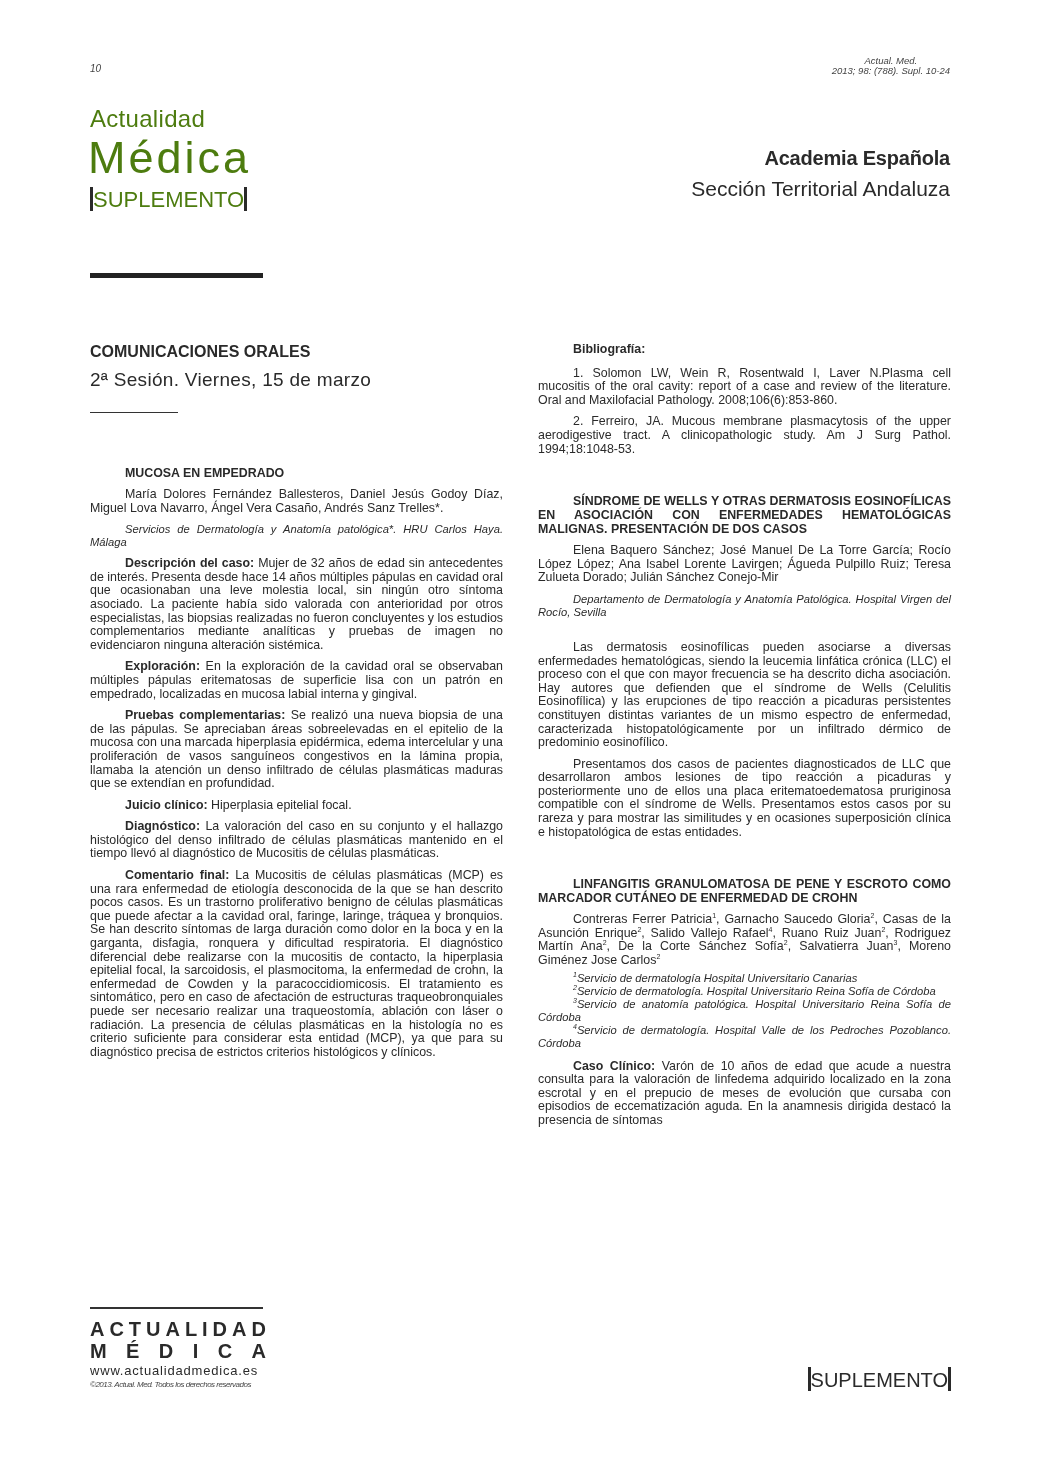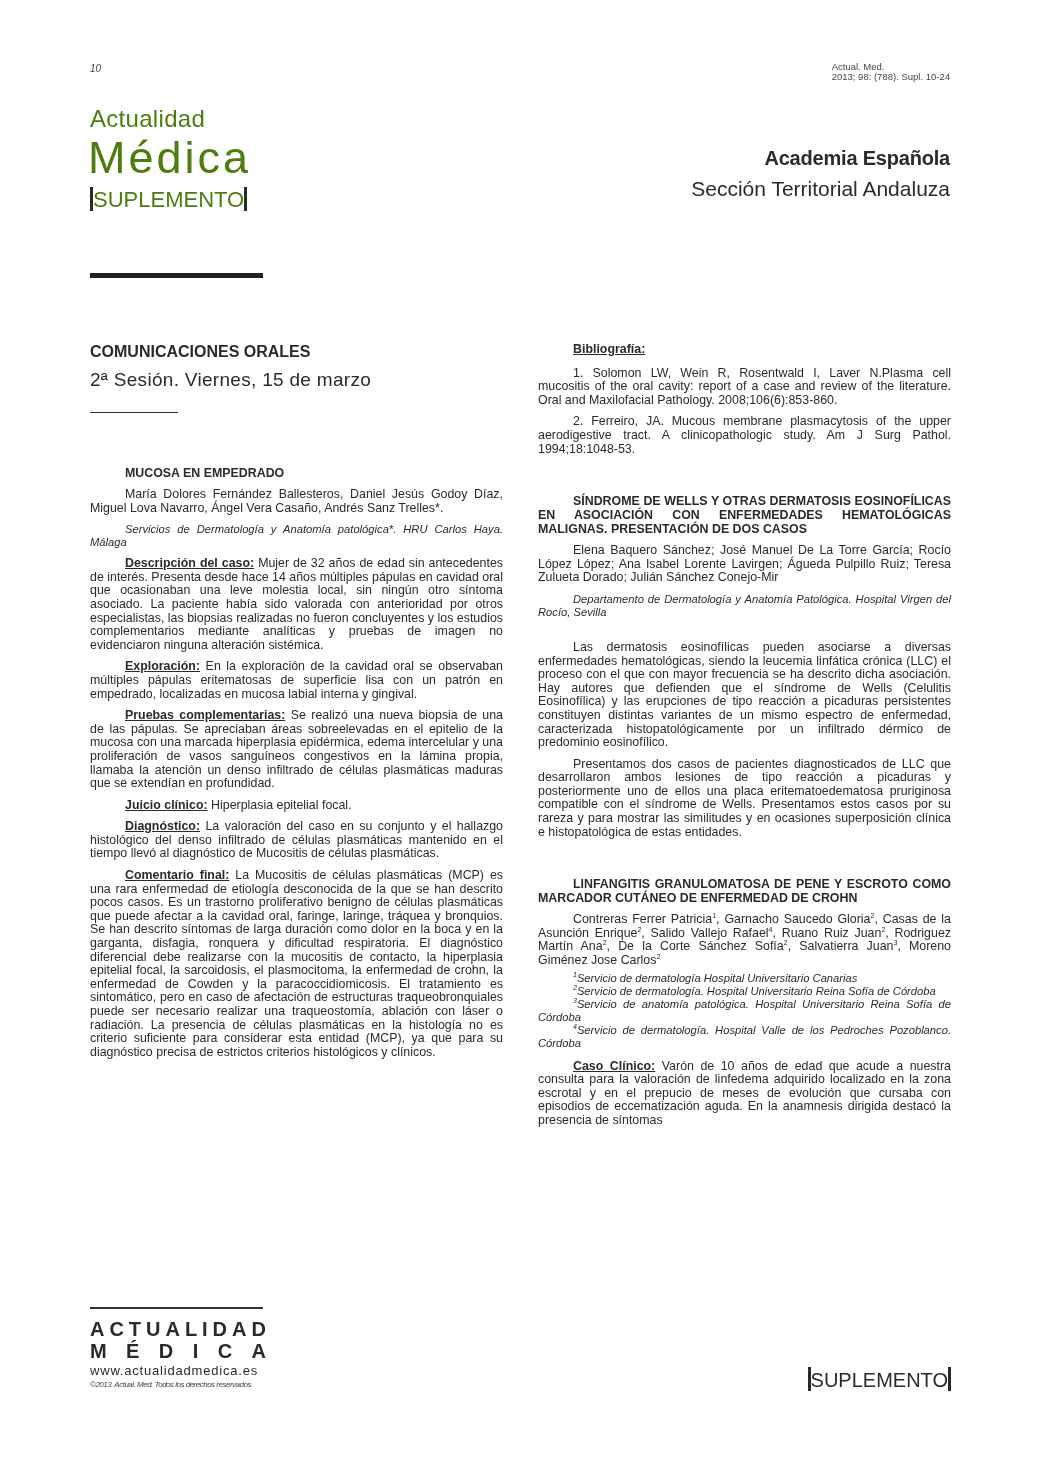--- a/index.html
+++ b/index.html
@@ -1,21 +1,21 @@
 <!DOCTYPE html>
 <html><head>
 <meta charset="utf-8">
 <style>
   html, body { margin: 0; padding: 0; background: #ffffff; }
   body { width: 1039px; height: 1471px; position: relative; overflow: hidden;
          font-family: "Liberation Sans", "DejaVu Sans", sans-serif; color: #2a2a2a; }
   .abs { position: absolute; }
 
   .page-num { left: 90px; top: 63px; font-size: 10px; font-style: italic; color: #444; }
-  .journal-ref { right: 89px; top: 62px; font-size: 9.5px; text-align: left; line-height: 10px; color: #444; }
+  .journal-ref { right: 89px; top: 56px; font-size: 9.5px; font-style: italic; text-align: center; line-height: 10px; color: #444; }
 
   .logo-top { left: 90px; top: 105px; color: #4d7c0f; }
   .logo-l1 { font-size: 24px; line-height: 28px; letter-spacing: 0.3px; }
   .logo-l2 { font-size: 45px; line-height: 50px; letter-spacing: 3px; margin-left: -2px; }
   .logo-l3 { font-size: 22px; line-height: 30px; margin-top: 2px; }
   .bar-glyph { display: inline-block; width: 3px; height: 24px; background: #2a2a2a; vertical-align: -4px; }
   .logo-rule { left: 90px; top: 273px; width: 173px; height: 5px; background: #222; }
 
   .academy { right: 89px; top: 143px; text-align: right; }
   .academy-l1, .academy-l2 { font-size: 20px; font-weight: bold; line-height: 31px; color: #2a2a2a; letter-spacing: -0.2px; }
@@ -27,21 +27,21 @@
   .session-rule { left: 90px; top: 412px; width: 88px; height: 1px; background: #333; }
 
   .col { width: 413px; font-size: 12.4px; line-height: 13.6px; text-align: justify; }
   .col-left { left: 90px; top: 466px; }
   .col-right { left: 538px; top: 343px; }
   .col p { margin: 0 0 8px 0; }
   .indent { text-indent: 35px; }
   .art-title { font-weight: bold; font-size: 12.4px; line-height: 14px; }
   .authors { margin-top: 8px; }
   .affil { font-style: italic; font-size: 11.2px; line-height: 13px; }
-  .b { font-weight: bold; text-decoration: underline; }
+  .b { font-weight: bold; }
   sup { font-size: 7px; line-height: 0; }
 
   .foot-rule { left: 90px; top: 1307px; width: 173px; height: 2px; background: #333; }
   .foot-logo { left: 90px; top: 1318px; width: 176px; }
   .foot-l1, .foot-l2 { font-size: 20px; font-weight: bold; line-height: 22px; color: #2a2a2a; display: flex; justify-content: space-between; }
   .foot-url { font-size: 13px; line-height: 16px; letter-spacing: 0.8px; margin-top: 1px; }
   .foot-copy { font-size: 8px; font-style: italic; line-height: 12px; letter-spacing: -0.5px; color: #444; }
 
   .suplemento-foot { right: 88px; top: 1367px; font-size: 20px; line-height: 26px; }
 </style>

